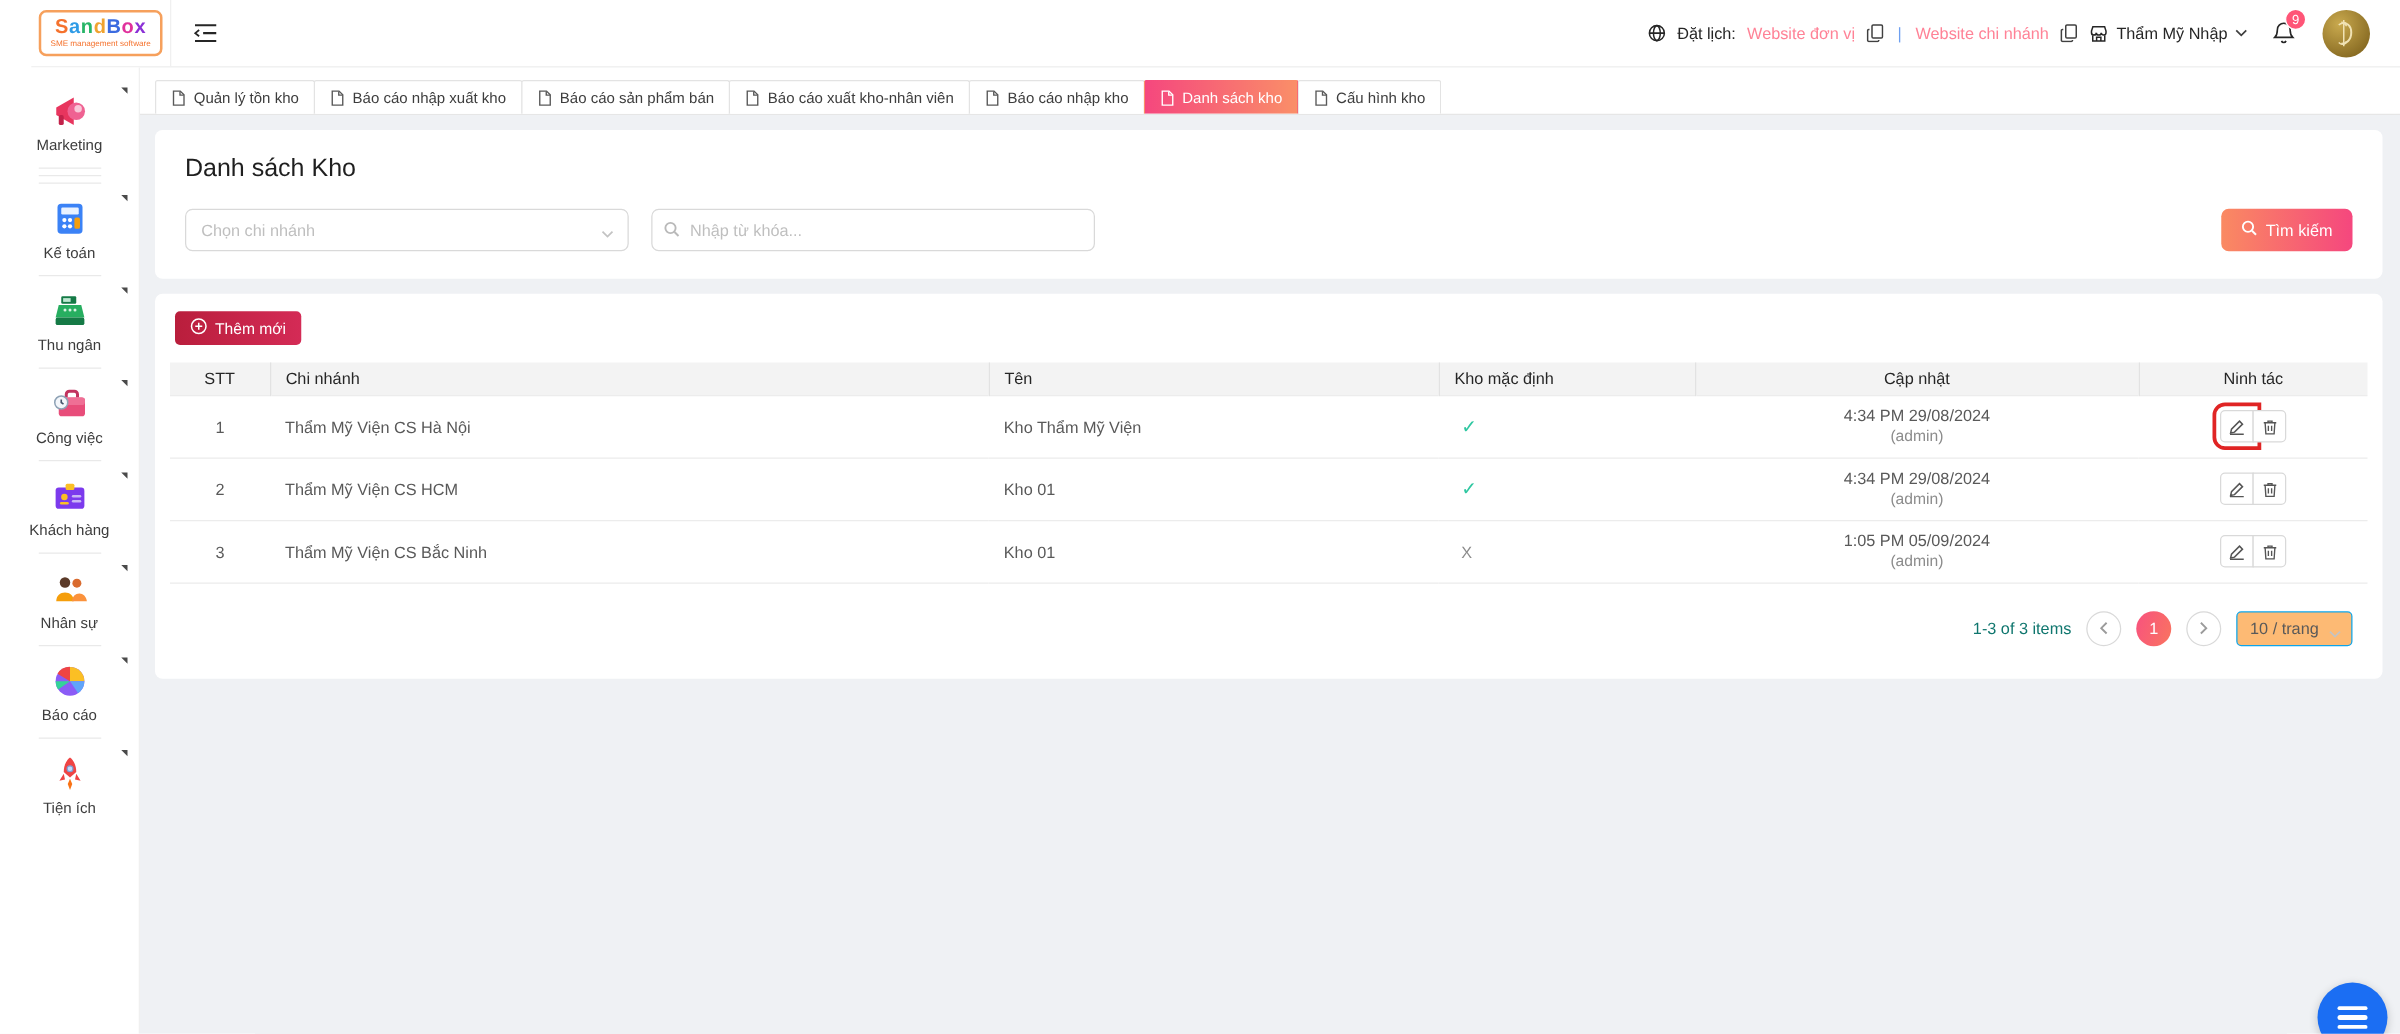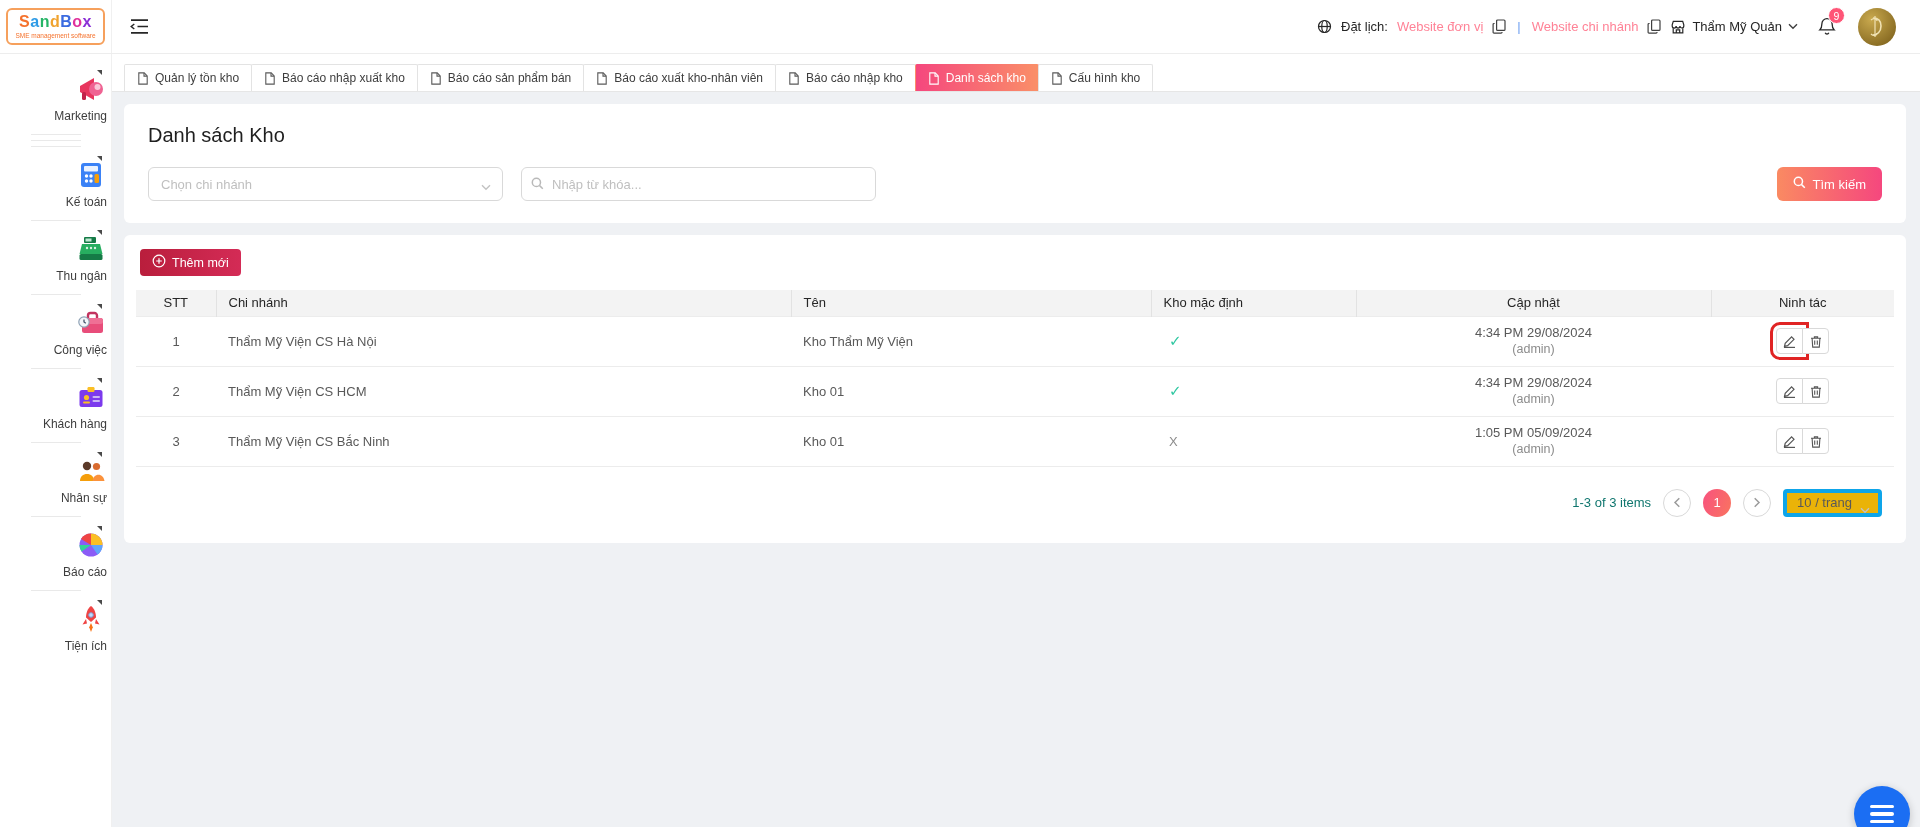--- a/index.html
+++ b/index.html
@@ -1,41 +1,41 @@
 <!DOCTYPE html>
 <html><head>
 <meta charset="utf-8">
 <style>
   * { margin:0; padding:0; box-sizing:border-box; }
   html,body { width:1920px; height:827px; overflow:hidden; }
   body { font-family:"Liberation Sans","DejaVu Sans",sans-serif; font-size:13px; color:#262626; background:#fff; }
   .app { position:relative; width:1920px; height:827px; overflow:hidden; }
 
   
-  .topbar { display:flex; height:54px; background:#fff; border-bottom:1px solid #ededed; }
+  .topbar { display:flex; height:54px; background:#fff; border-bottom:1px solid #ededed;margin-left:25px; }
   .logo-cell { width:112px; min-width:112px; display:flex; align-items:center; justify-content:center; border-right:1px solid #f0f0f0; }
   .logo-box { border:2px solid #f6a05c; border-radius:6px; padding:3px 7px 4px; text-align:center; }
   .logo-word { font-size:16px; font-weight:bold; letter-spacing:.5px; line-height:1.1; }
   .logo-tagline { font-size:6.5px; color:#f5722d; white-space:nowrap; margin-top:1px; }
   .topbar-main { flex:1; display:flex; align-items:center; padding:0 24px 0 18px; }
   .collapse-btn { display:inline-flex; align-items:center; cursor:pointer; color:#262626; }
   .topbar-right { margin-left:auto; display:flex; align-items:center; gap:9px; }
   .tb-text { color:#262626; }
   .tb-link { color:#ff8296; cursor:pointer; text-decoration:none; }
   .tb-pipe { color:#6d9ff0; margin:0 2px; }
   .icon-btn { display:inline-flex; align-items:center; color:#404040; cursor:pointer; }
   .org-wrap { display:inline-flex; align-items:center; gap:6px; cursor:pointer; }
   .bell-wrap { position:relative; margin-left:10px; cursor:pointer; display:inline-flex; }
   .badge { position:absolute; top:-9px; right:-8px; min-width:17px; height:17px; border-radius:9px; background:#ff5577; color:#fff; font-size:10.5px; display:flex; align-items:center; justify-content:center; border:1px solid #fff; padding:0 3px; }
   .avatar { width:38px; height:38px; border-radius:50%; margin-left:12px; background:radial-gradient(circle at 35% 30%, #c9a94e, #8a6d24 75%); display:flex; align-items:center; justify-content:center; cursor:pointer; }
 
   
   .body-row { display:flex; height:773px; }
   .sidebar { width:112px; min-width:112px; background:#fff; border-right:1px solid #f0f0f0; padding-top:12px; overflow:hidden; }
-  .side-item { position:relative; display:flex; flex-direction:column; align-items:flex-end; padding:7px 4px 6px; cursor:pointer; }
+  .side-item { position:relative; display:flex; flex-direction:column; align-items:center; padding:7px 4px 6px; cursor:pointer; }
   .side-item .item-caret { position:absolute; top:4px; right:9px; width:0; height:0; border-left:5px solid transparent; border-top:5px solid #4a4a4a; }
   .side-icon { width:32px; height:32px; display:flex; align-items:center; justify-content:center; }
   .side-icon svg { width:30px; height:30px; }
   .side-label { font-size:12px; color:#3d3d3d; margin-top:4px; white-space:nowrap; }
   .side-divider { width:50px; height:1px; background:#e9e9e9; margin:5px auto; }
 
   
   .content { flex:1; background:#eff1f4; display:flex; flex-direction:column; overflow:hidden; }
   .tabstrip { background:#fff; border-bottom:1px solid #e6e6e6; padding:8px 0 0 12px; display:flex; align-items:flex-end; height:38px; }
   .tab { display:inline-flex; align-items:center; gap:6px; height:27px; padding:0 12px; background:#fff; border:1px solid #e3e3e3; border-bottom:none; margin-right:-1px; font-size:12px; color:#3d3d3d; cursor:pointer; border-radius:2px 2px 0 0; white-space:nowrap; }
@@ -73,21 +73,21 @@
   .act-group { display:inline-flex; }
   .act-btn { width:27px; height:26px; background:#fff; border:1px solid #d9d9d9; display:inline-flex; align-items:center; justify-content:center; color:#555; cursor:pointer; }
   .act-btn.edit { border-radius:4px 0 0 4px; }
   .act-btn.del { border-radius:0 4px 4px 0; margin-left:-1px; }
   .act-btn.hl { outline:3px solid #e02424; outline-offset:3px; }
 
   .pagi { display:flex; align-items:center; justify-content:flex-end; gap:12px; padding:22px 12px 26px; }
   .pagi-summary { color:#0f766e; }
   .pg-circle { width:28px; height:28px; border-radius:50%; border:1px solid #d9d9d9; background:#fff; display:inline-flex; align-items:center; justify-content:center; color:#9b9b9b; cursor:pointer; }
   .pg-current { width:28px; height:28px; border-radius:50%; background:linear-gradient(110deg,#f8527f,#f9745f); color:#fff; display:inline-flex; align-items:center; justify-content:center; font-size:13px; cursor:pointer; }
-  .pg-size { position:relative; height:28px; border:4px solid #0ea5e9; border-radius:4px; background:#eab308; display:inline-flex; align-items:center; padding:0 26px 0 10px; color:#595959; font-size:13px; cursor:pointer; }
+  .pg-size { position:relative; height:28px; border:1px solid #0ea5e9; border-radius:4px; background:#fdba74; display:inline-flex; align-items:center; padding:0 26px 0 10px; color:#595959; font-size:13px; cursor:pointer; }
   .pg-size .sel-arrow { position:absolute; right:8px; top:9px; color:#c3c3c3; }
 
   .fab { position:absolute; left:1854px; top:786px; width:56px; height:56px; border-radius:50%; background:#1b6ef3; display:flex; flex-direction:column; align-items:center; justify-content:center; gap:4px; cursor:pointer; box-shadow:0 2px 8px rgba(0,0,0,.2); }
   .fab i { display:block; width:24px; height:3.5px; border-radius:2px; background:#fff; }
 </style>
 </head>
 <body>
 
 <div class="app">
 
@@ -129,21 +129,21 @@
               <path d="M10 13v.2a.9.9 0 0 1-.9.9H2a.9.9 0 0 1-.9-.9V5.4A.9.9 0 0 1 2 4.5h.6"></path>
             </svg>
           </span>
         <span class="org-wrap">
           <span class="icon-btn">
               <svg width="16" height="16" viewBox="0 0 16 16" fill="none" stroke="#262626" stroke-width="1.2">
                 <path d="M2.2 5.8L3.3 2.4h9.4l1.1 3.4v1.3a1.9 1.9 0 0 1-3.8 0 1.9 1.9 0 0 1-3.9 0 1.9 1.9 0 0 1-3.9 0z"></path>
                 <path d="M3.2 9.3v4.5h9.6V9.3M6.3 13.8v-3h3.4v3"></path>
               </svg>
             </span>
-          <span class="tb-text">Thẩm Mỹ Quản</span>
+          <span class="tb-text">Thẩm Mỹ Nhập</span>
           <span class="icon-btn">
               <svg width="10" height="7" viewBox="0 0 10 7" fill="none" stroke="currentColor" stroke-width="1.4">
                 <path d="M1 1.3l4 4 4-4"></path>
               </svg>
             </span>
         </span>
         <span class="bell-wrap">
           <span class="icon-btn">
               <svg width="20" height="21" viewBox="0 0 20 21" fill="none" stroke="#262626" stroke-width="1.3">
                 <path d="M10 2.6a5.1 5.1 0 0 1 5.1 5.1c0 4.1 1.5 5.6 2.1 6.2H2.8c.6-.6 2.1-2.1 2.1-6.2A5.1 5.1 0 0 1 10 2.6z"></path>

